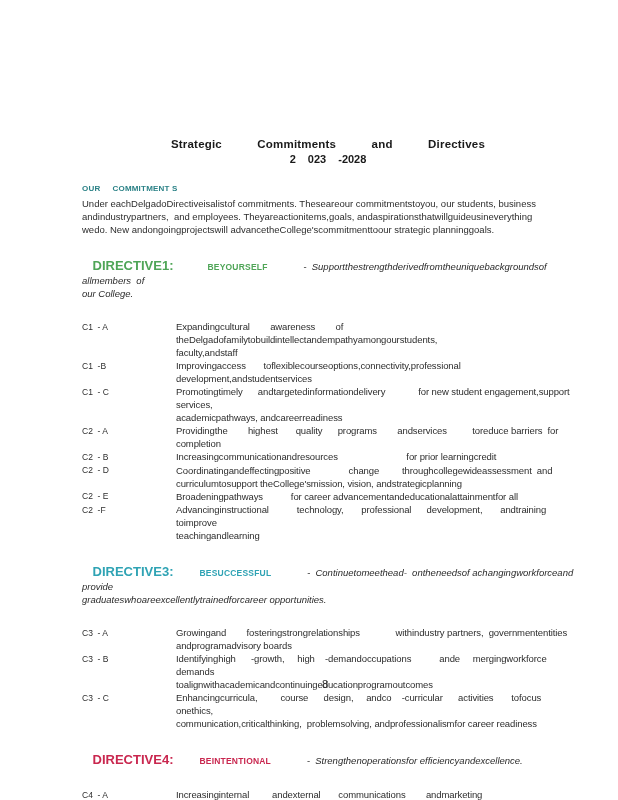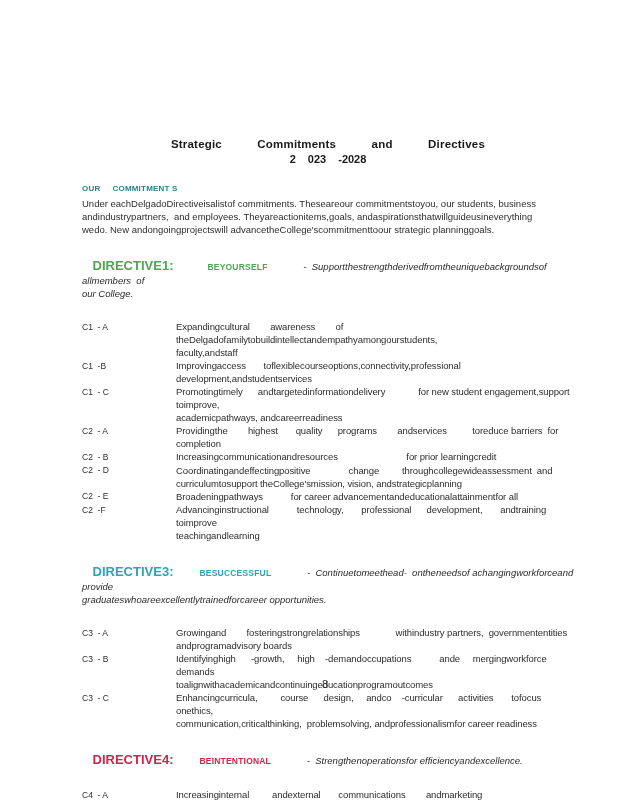--- a/index.html
+++ b/index.html
@@ -55,21 +55,21 @@
     <span class="code">C1  - A</span>
     <div class="ctext">Expandingcultural        awareness        of theDelgadofamilytobuildintellectandempathyamongourstudents,
 faculty,andstaff</div>
   </div>
   <div class="commitment">
     <span class="code">C1  -B</span>
     <div class="ctext">Improvingaccess       toflexiblecourseoptions,connectivity,professional development,andstudentservices</div>
   </div>
   <div class="commitment">
     <span class="code">C1  - C</span>
-    <div class="ctext">Promotingtimely      andtargetedinformationdelivery             for new student engagement,support toimprove,
+    <div class="ctext">Promotingtimely      andtargetedinformationdelivery             for new student engagement,support services,
 academicpathways, andcareerreadiness</div>
   </div>
 
   <div class="commitment">
     <span class="code">C2  - A</span>
     <div class="ctext">Providingthe        highest       quality      programs        andservices          toreduce barriers  for completion</div>
   </div>
   <div class="commitment">
     <span class="code">C2  - B</span>
     <div class="ctext">Increasingcommunicationandresources                           for prior learningcredit</div>

